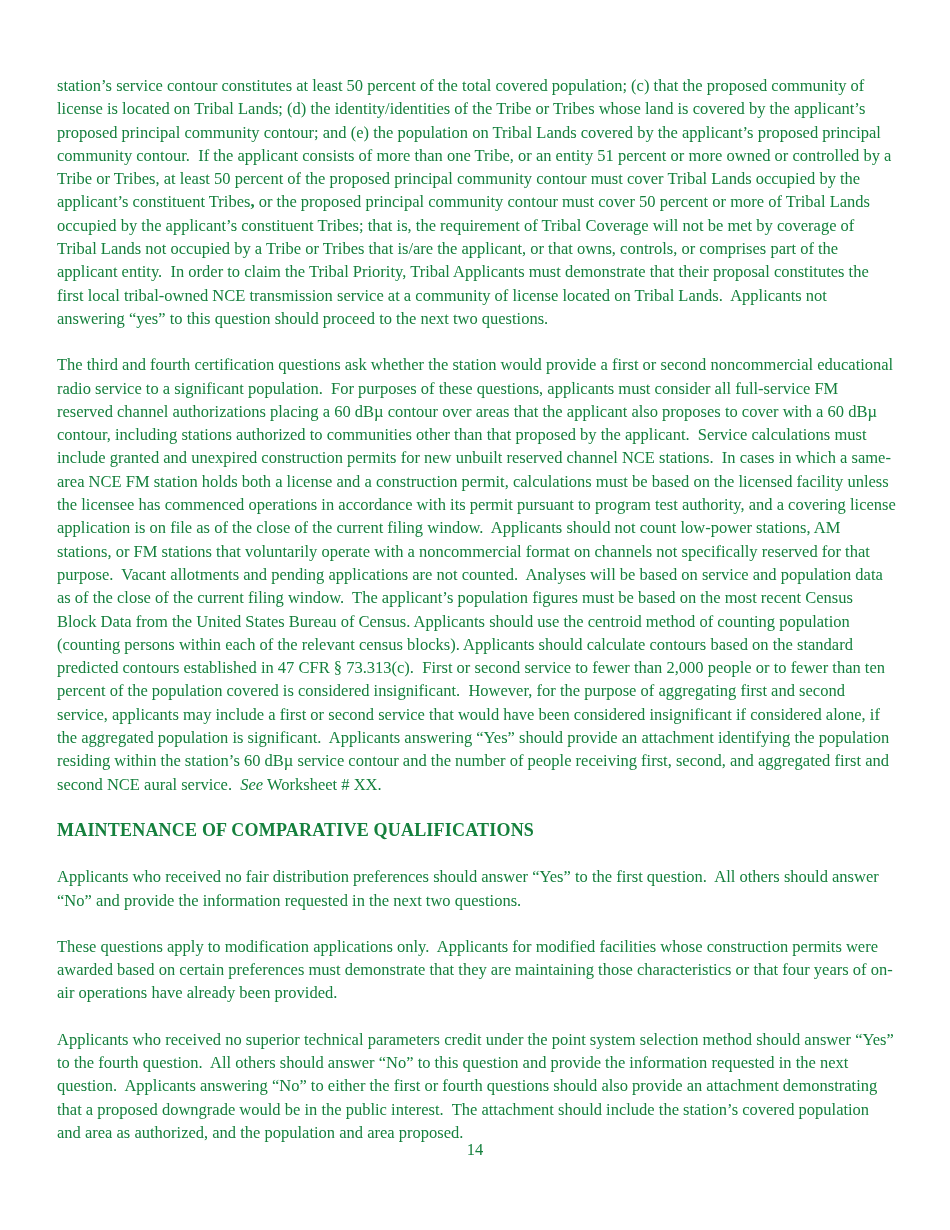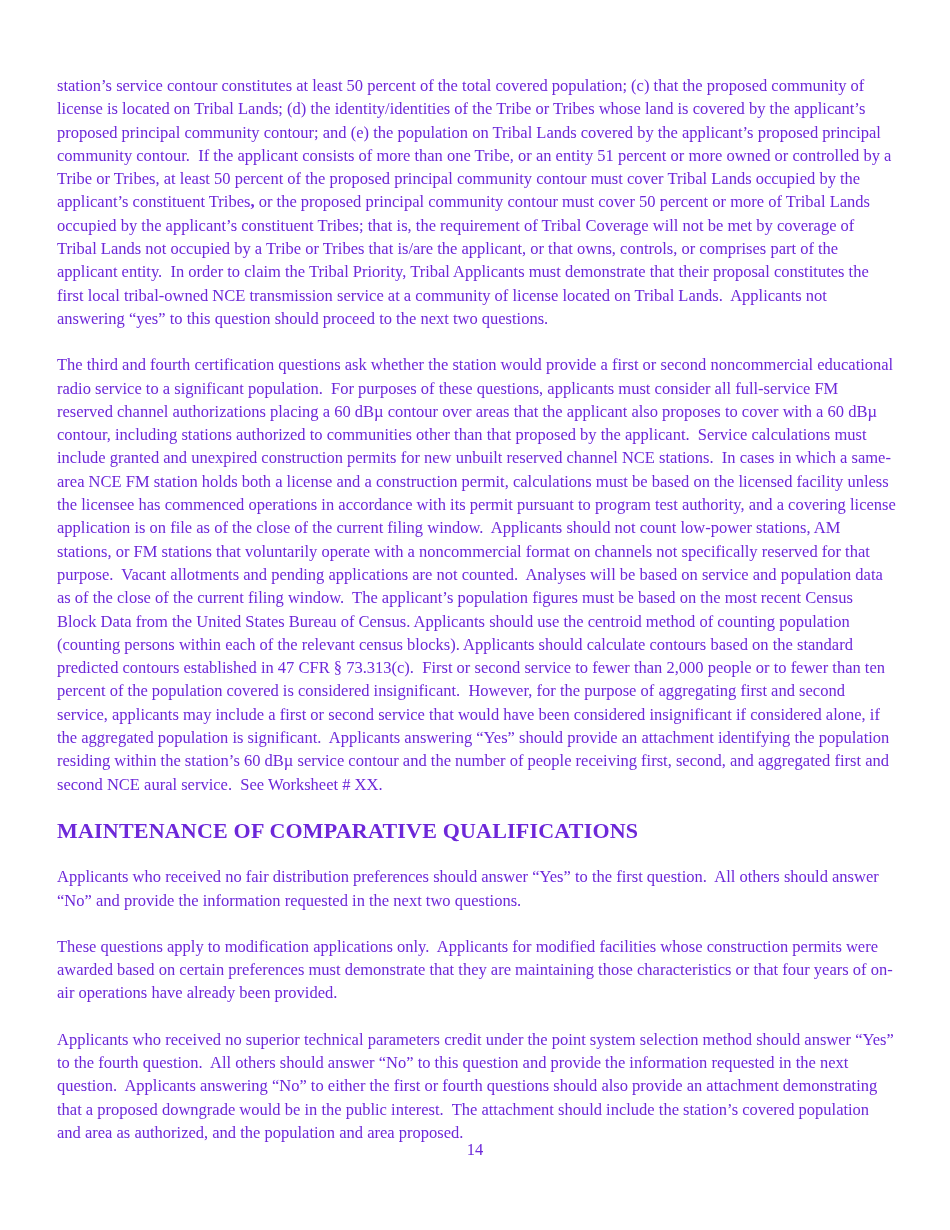--- a/index.html
+++ b/index.html
@@ -10,36 +10,36 @@
   .page {
     position: relative;
     width: 950px;
     height: 1230px;
     box-sizing: border-box;
     background: #ffffff;
     padding: 74px 54px 0 57px;
     font-family: "Liberation Serif", "DejaVu Serif", serif;
     font-size: 16.5px;
     line-height: 23.3px;
-    color: #6d28d9;
+    color: #15803d;
     overflow: hidden;
   }
   .para {
     margin: 0 0 23px 0;
     white-space: pre-wrap;
     text-align: left;
   }
   .heading {
-    font-size: 22px;
+    font-size: 18px;
     font-weight: bold;
     margin: 0 0 23px 0;
     letter-spacing: 0.2px;
   }
   .bold-seg { font-weight: bold; }
-  .italic-seg { }
+  .italic-seg { font-style: italic; }
   .page-number {
     position: absolute;
     top: 1138px;
     left: 0;
     right: 0;
     text-align: center;
     font-size: 16.5px;
   }
 </style>
 </head>

